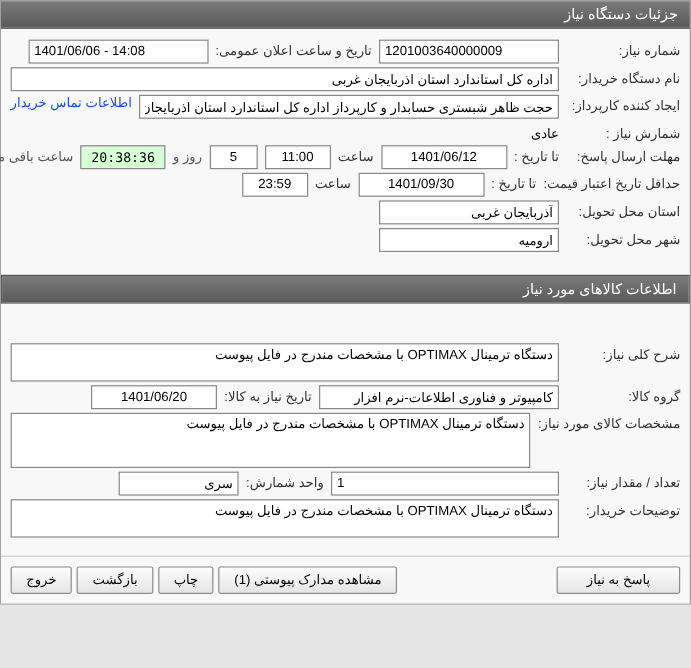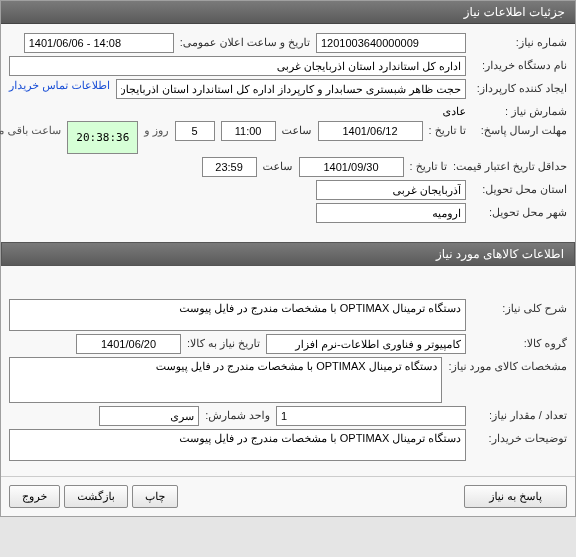--- a/index.html
+++ b/index.html
@@ -59,21 +59,21 @@
     font-family: Tahoma, Arial, sans-serif;
     resize: none;
     overflow: hidden;
   }
   .link { color: #1a4fd6; cursor: pointer; }
   .remaining-time { color:#555; }
   .remaining-box {
     background: #d6ffd6;
     border: 1px solid #888;
     padding: 2px 8px;
-    height: 33px;
+    height: 20px;
     display:inline-flex;
     align-items:center;
     font-family: monospace;
   }
   .footer {
     display: flex;
     flex-direction: row-reverse;
     gap: 4px;
     padding: 8px;
     border-top: 1px solid #ccc;
@@ -97,21 +97,21 @@
   .w-qty { width: 190px; }
   .flex-fill { flex:1; }
   .left-align { text-align:left; direction:ltr; }
 </style>
 </head>
 <body>
 
 <div class="window">
 
   <div class="title-bar">
-    <span>جزئیات اطلاعات نیاز</span>
+    <span>جزئیات دستگاه نیاز</span>
   </div>
 
   <div class="section">
 
     <div class="row">
       <span class="label">شماره نیاز:</span>
       <input class="input w-wide left-align" readonly="" value="1201003640000009" style="">
       <span class="label nofix">تاریخ و ساعت اعلان عمومی:</span>
       <input class="input w-wide left-align" readonly="" value="1401/06/06 - 14:08" style="">
     </div>
@@ -198,17 +198,18 @@
       <span class="label">توضیحات خریدار:</span>
       <textarea class="textarea flex-fill" style="height: 32px;">دستگاه ترمینال OPTIMAX با مشخصات مندرج در فایل پیوست</textarea>
     </div>
 
   </div>
 
   <div class="footer">
     <button class="btn">خروج</button>
     <button class="btn">بازگشت</button>
     <button class="btn">چاپ</button>
+    <button class="btn">مشاهده مدارک پیوستی (1)</button>
     <span class="spacer"></span>
     <button class="btn primary">پاسخ به نیاز</button>
   </div>
 
 </div>
 
 </body></html>

